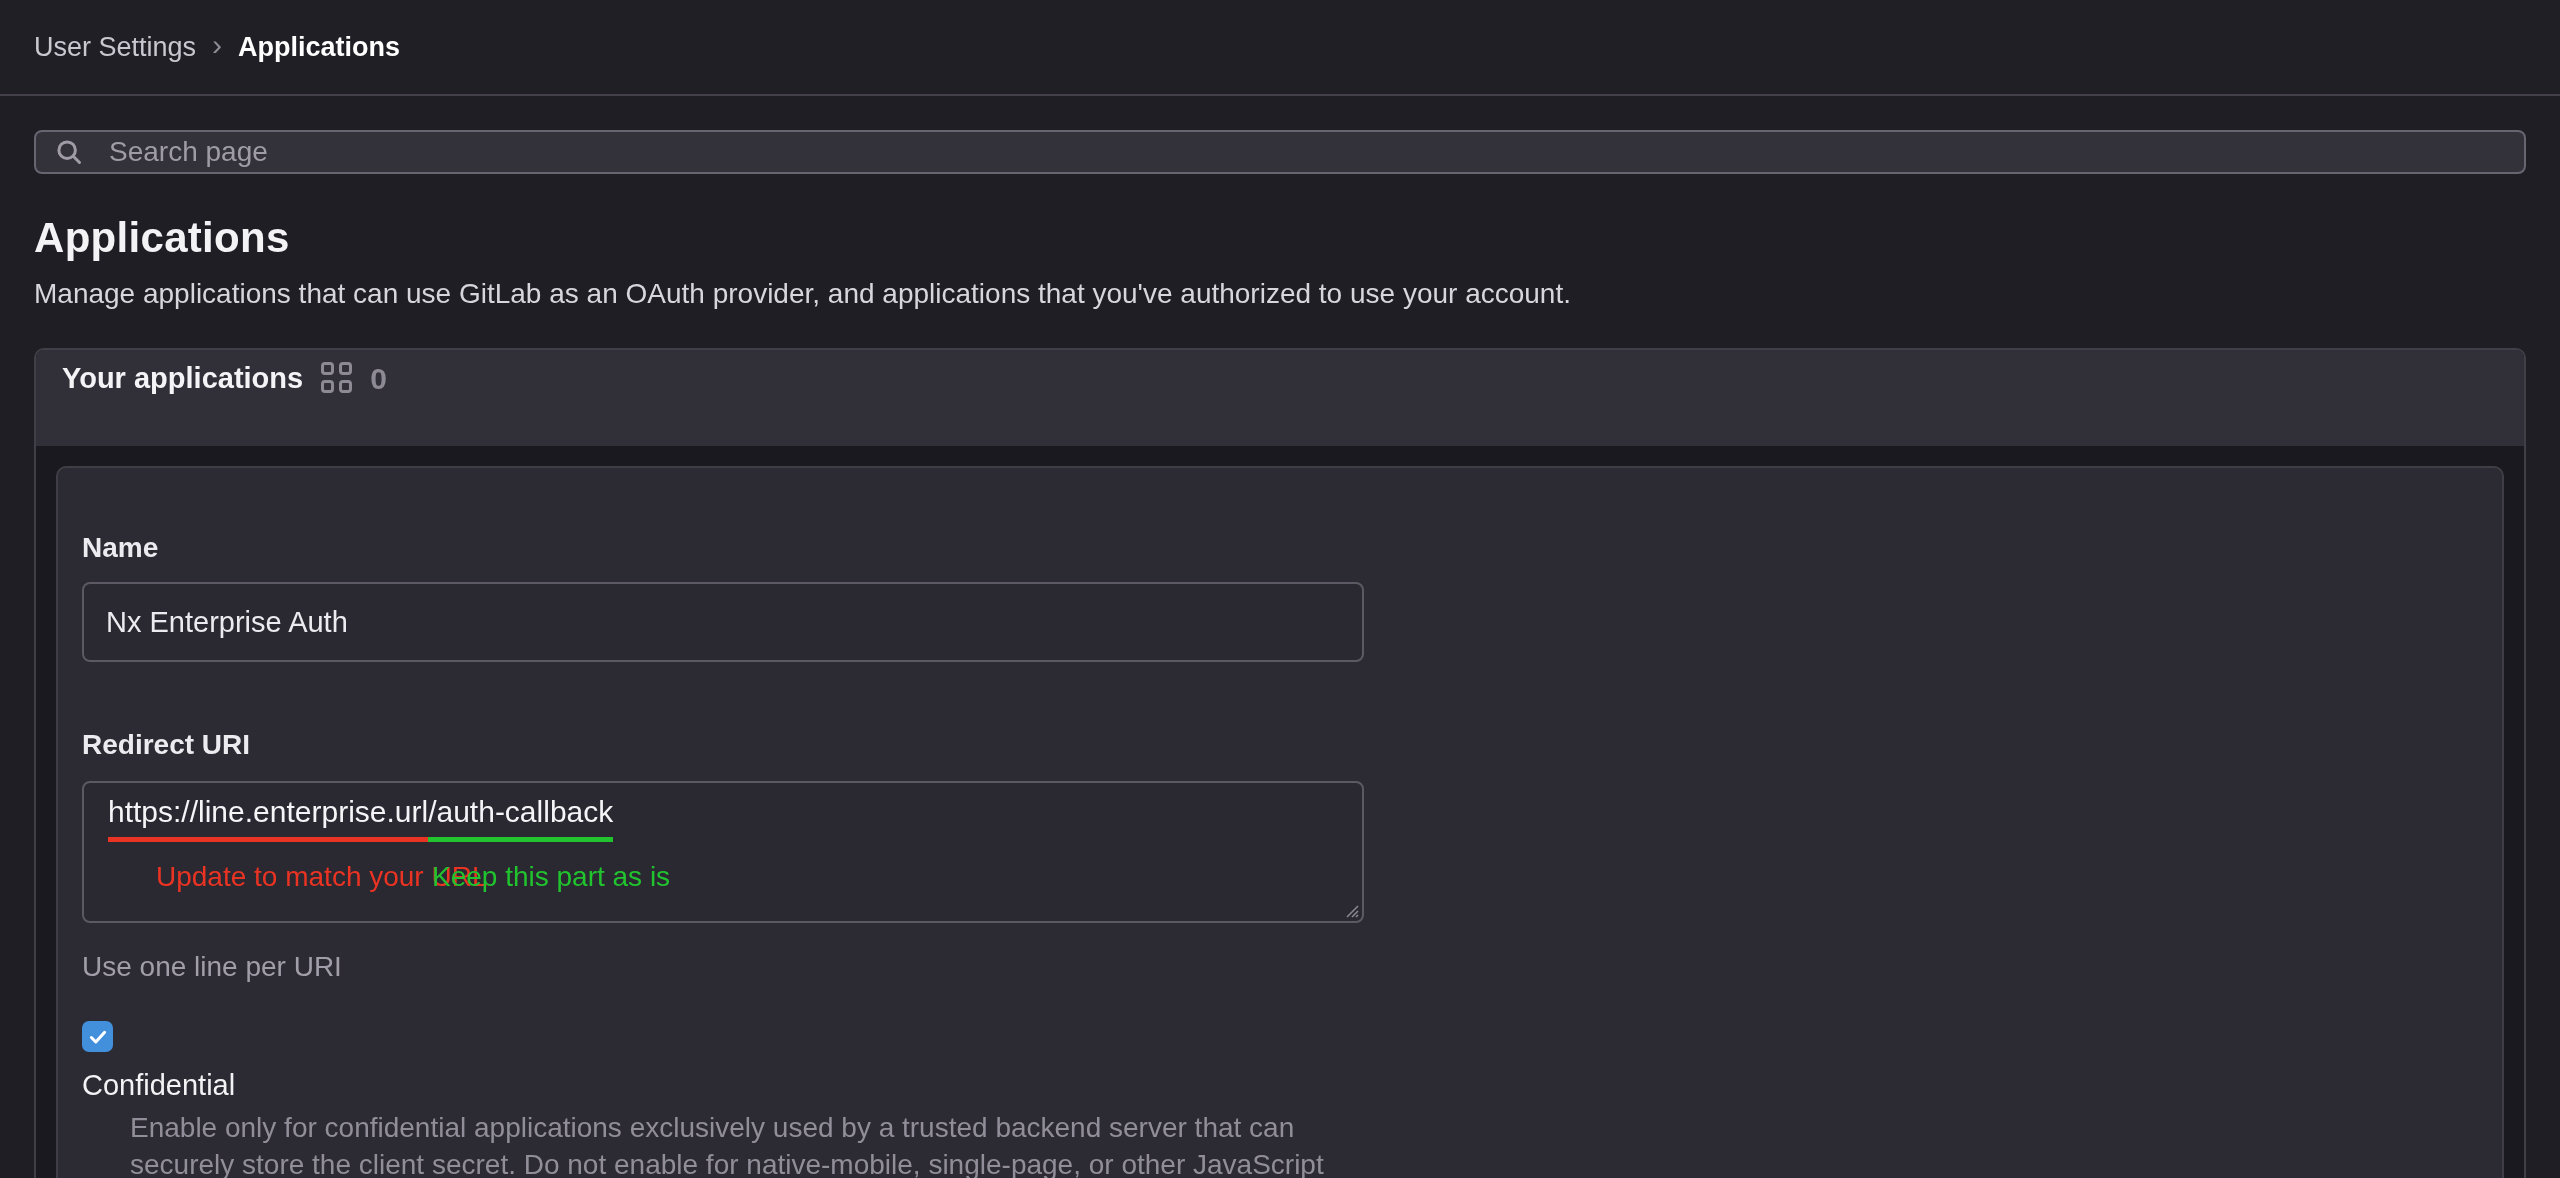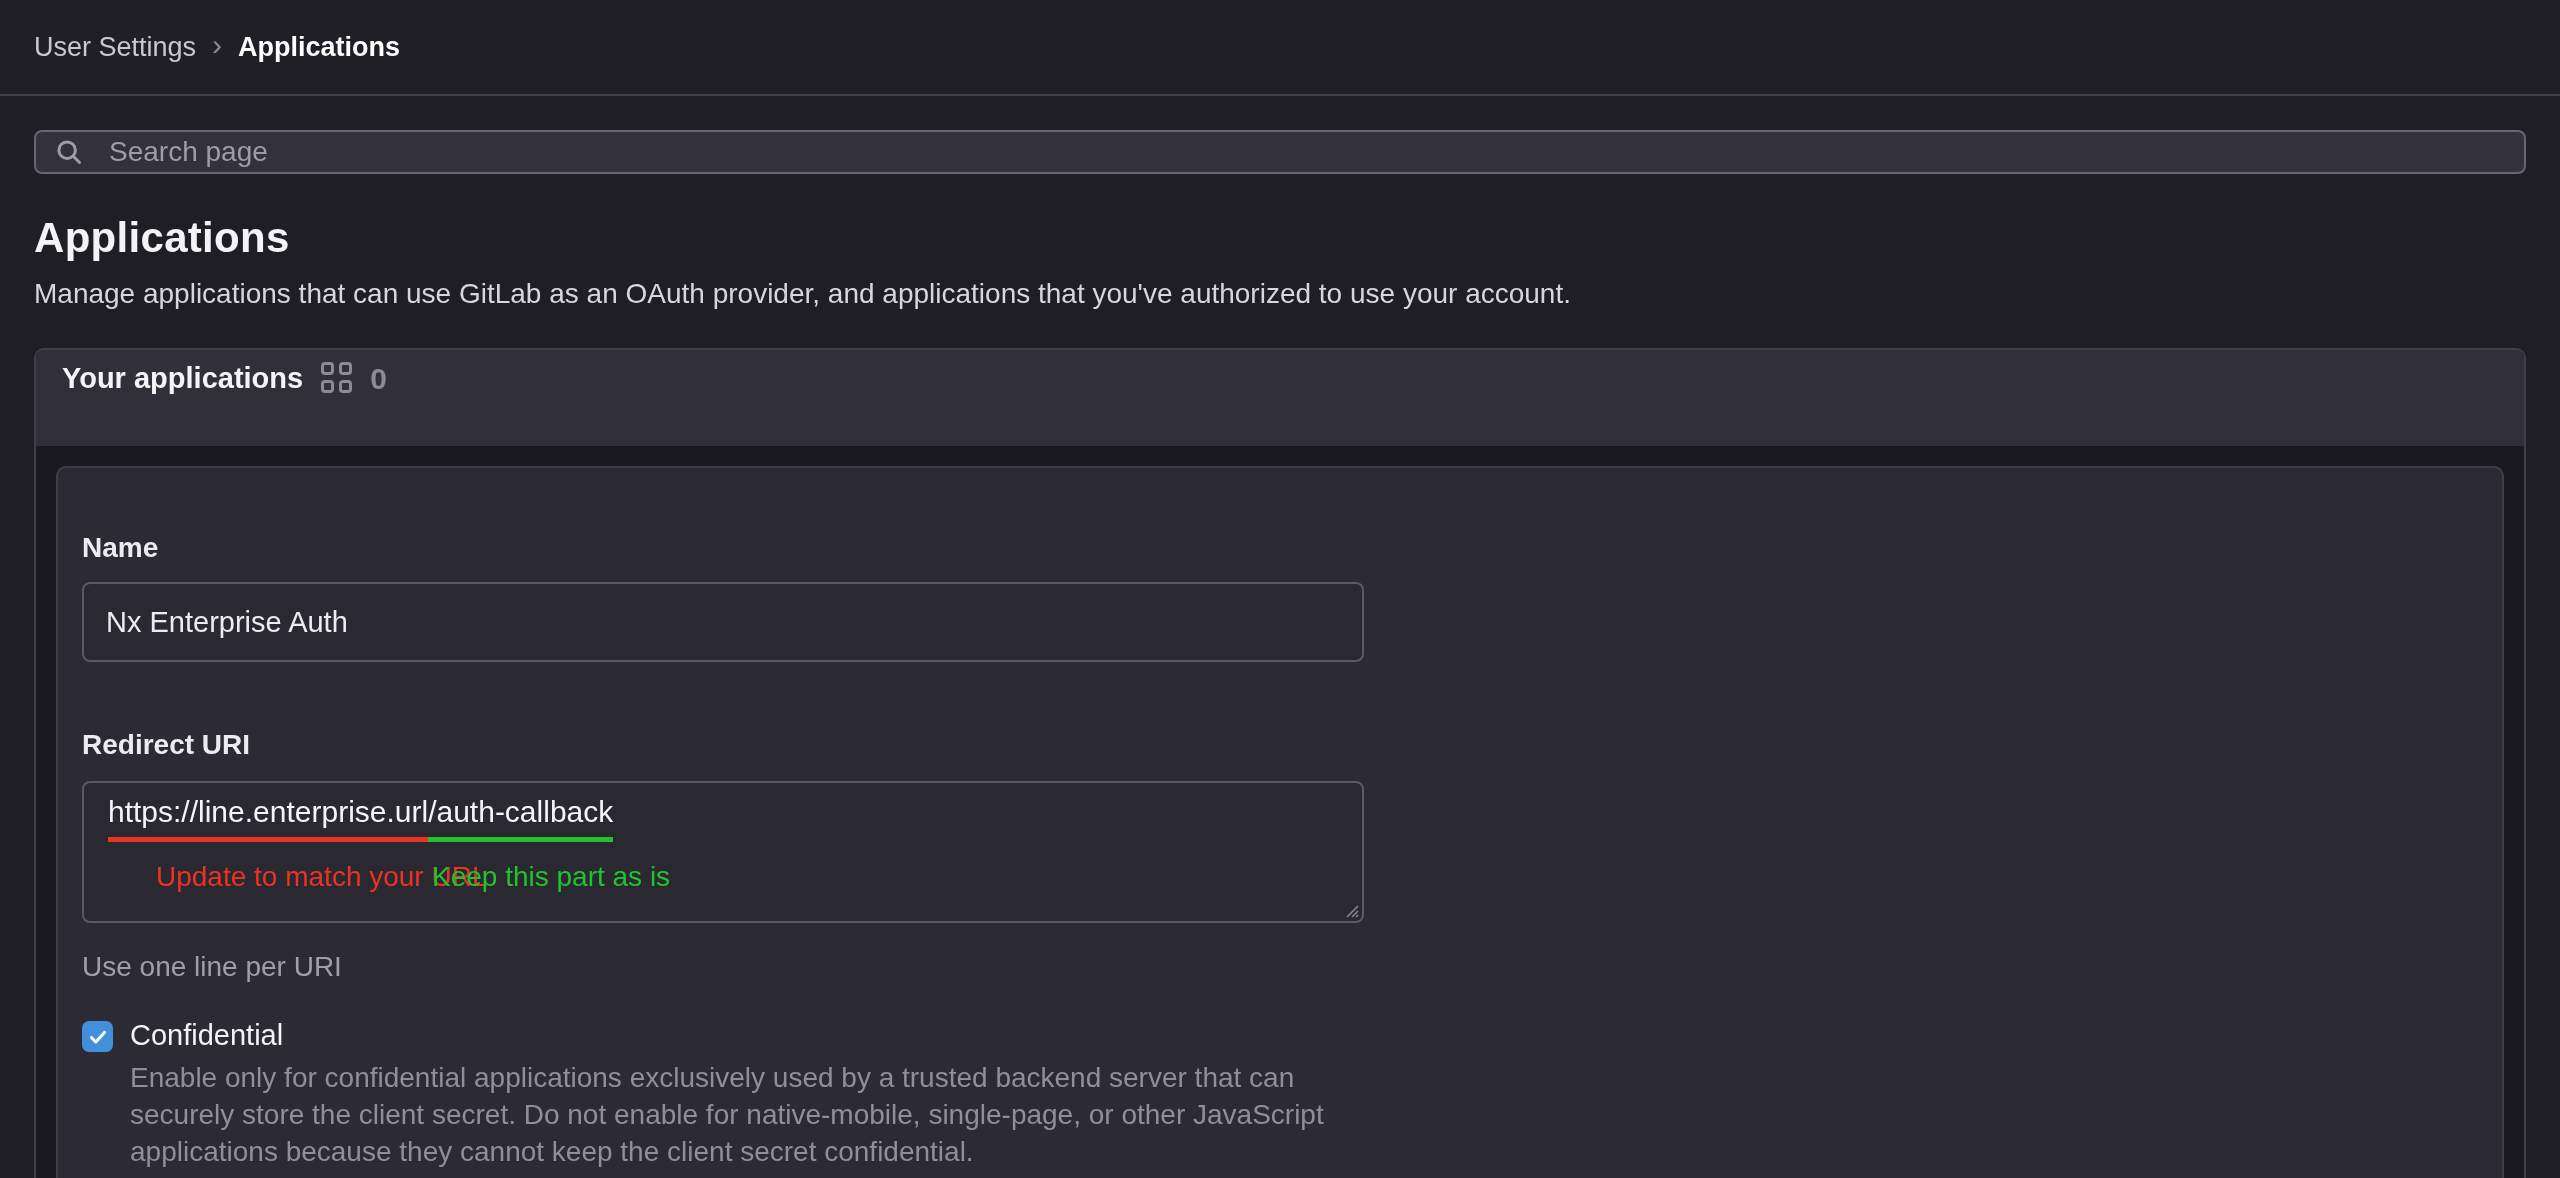--- a/index.html
+++ b/index.html
@@ -108,21 +108,21 @@
   }
   .url-line{font-size:30px;color:#f5f4f7;white-space:nowrap;}
   .url-part-red{border-bottom:5px solid var(--red);padding-bottom:9px;}
   .url-part-green{border-bottom:5px solid var(--green);padding-bottom:9px;}
   .annot{position:absolute;top:78px;font-size:28px;white-space:nowrap;}
   .annot-red{left:72px;color:var(--red);}
   .annot-green{left:348px;color:var(--green);}
   .resize-grip{position:absolute;right:3px;bottom:3px;}
   .field-help{margin-top:28px;font-size:28px;color:var(--muted);}
   
-  .checkbox-row{margin-top:36px;display:flex;align-items:flex-start;gap:17px;}
+  .checkbox-row{margin-top:36px;display:flex;align-items:flex-start;gap:17px;flex-direction:column;}
   .checkbox{
     width:31px;height:31px;flex:0 0 auto;
     background:var(--blue);
     border-radius:7px;
     display:flex;align-items:center;justify-content:center;
     margin-top:2px;cursor:pointer;
   }
   .checkbox-label{font-size:29px;color:var(--title);cursor:pointer;}
   .checkbox-help{
     margin-left:48px;margin-top:8px;

